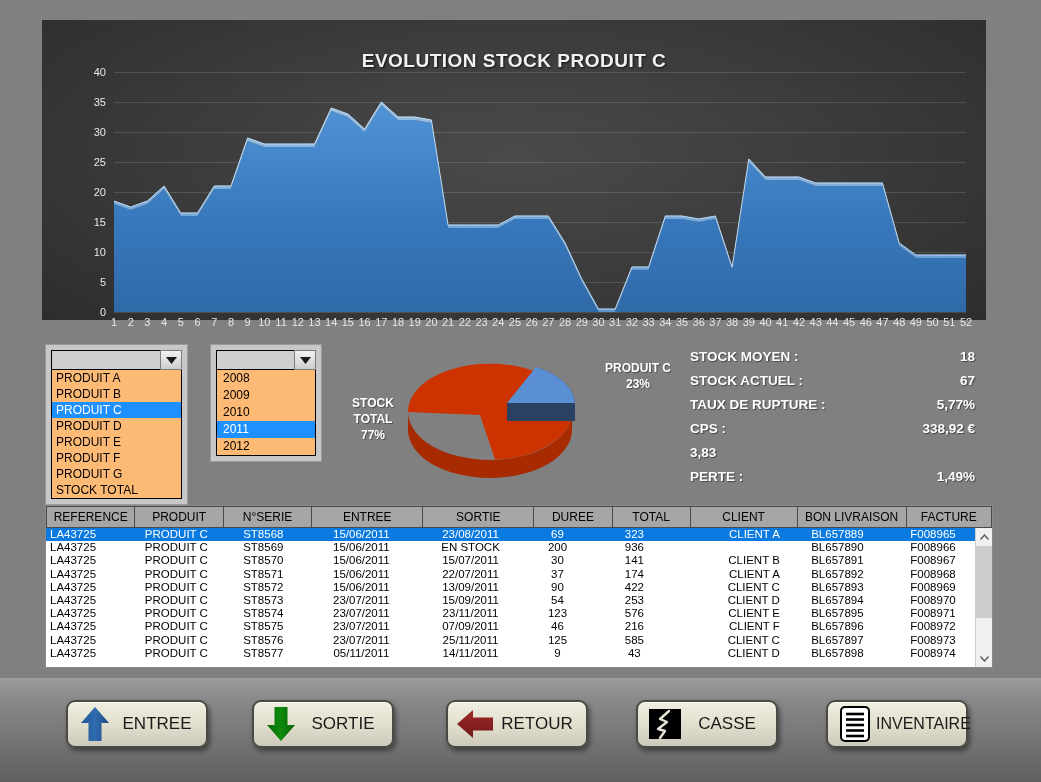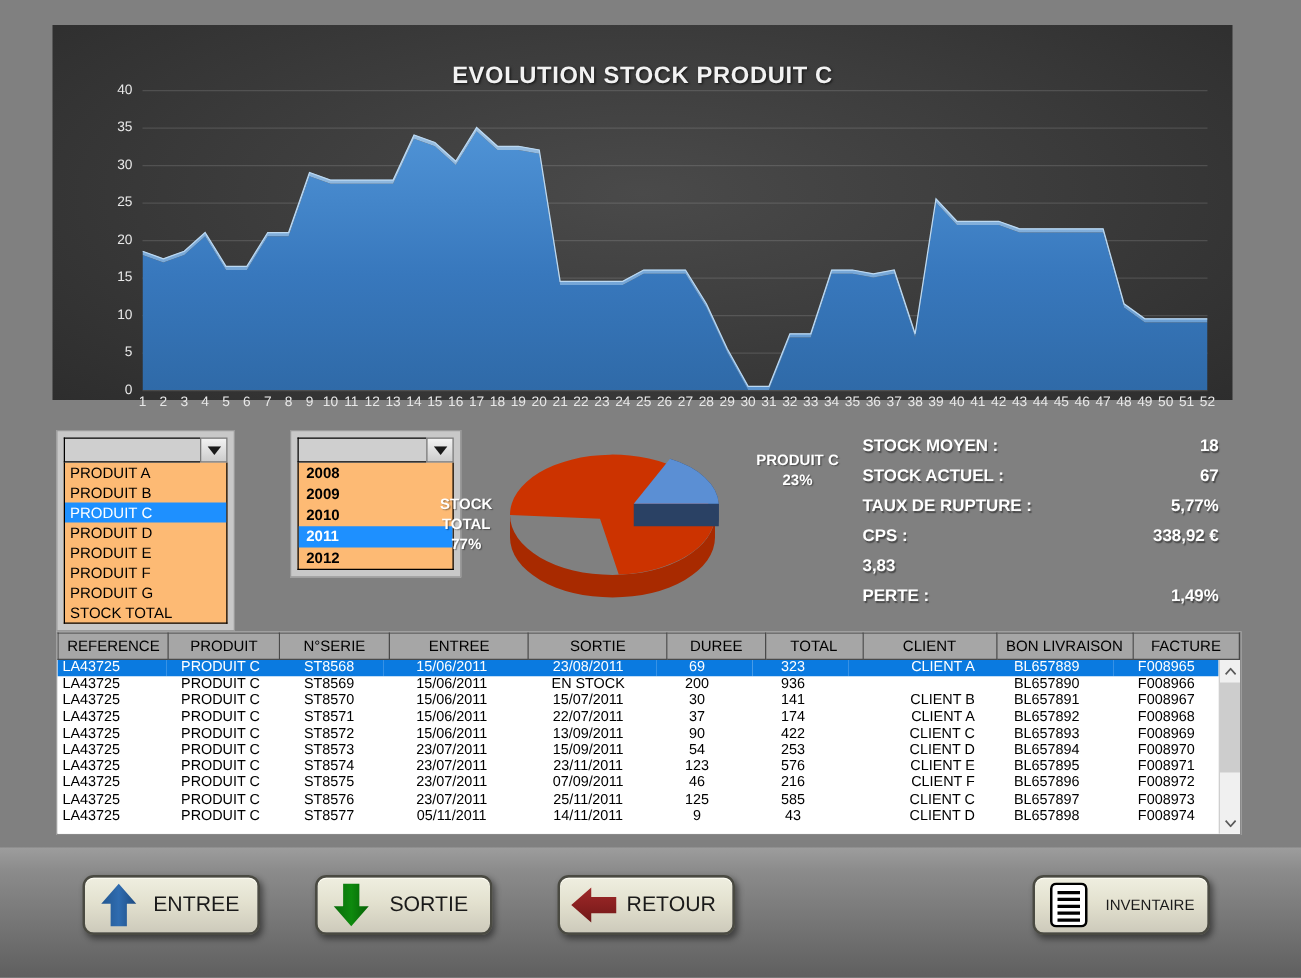--- a/index.html
+++ b/index.html
@@ -66,21 +66,21 @@
   #area-svg { position: absolute; left: 0; top: 0; }
 
   
   .combo-wrap {
     position: absolute;
     background: #c8c8c8;
     border: 1px solid #9a9a9a;
     padding: 5px;
   }
   #combo-produit { left: 45px; top: 344px; width: 143px; }
-  #combo-annee  { left: 232px; top: 344px; width: 137px; font-weight: bold; }
+  #combo-annee  { left: 210px; top: 344px; width: 112px; }
   .combo-head {
     position: relative;
     height: 20px;
     display: flex;
   }
   .combo-input {
     flex: 1;
     background: #cfcfcf;
     border: 1px solid #000;
     border-right: none;
@@ -224,21 +224,21 @@
     text-align: center;
     font-size: 17px;
     color: #1a1a1a;
     padding-right: 8px;
   }
   #btn-entree    { left: 66px;  width: 142px; }
   #btn-sortie    { left: 252px; width: 142px; }
   #btn-retour    { left: 446px; width: 142px; }
   #btn-casse     { left: 636px; width: 142px; }
   #btn-inventaire{ left: 826px; width: 142px; }
-  #btn-inventaire .lbl { padding-right: 2px; font-size: 12px; }
+  #btn-inventaire .lbl { padding-right: 2px; font-size: 16px; }
 </style>
 </head>
 <body>
 
 <div id="app">
 
   <div id="chart-panel">
     <div id="chart-title">EVOLUTION STOCK PRODUIT C</div>
     <div id="plot-area">
         <div class="gridline" style="top: 240px;"></div>
@@ -649,20 +649,29 @@
                 <stop offset="0.5" stop-color="#8a2020"></stop>
                 <stop offset="1" stop-color="#6e1818"></stop>
           </linearGradient>
             </defs>
           <path d="M1 15 L17 1 L17 8.5 L37 8.5 L37 21.5 L17 21.5 L17 29 Z" fill="url(#gLf)"></path>
         </svg>
       </span>
       <span class="lbl">RETOUR</span>
     </div>
 
+    <div class="btn" id="btn-casse">
+      <span class="glyph">
+        <svg width="34" height="34" viewBox="0 0 34 34">
+          <rect x="1" y="2" width="32" height="30" fill="#000000"></rect>
+          <path d="M21 4 L12 12 L19 15 L10 22 L17 24 L12 31" stroke="#e8e4d8" stroke-width="2.4" fill="none" stroke-linejoin="round" stroke-linecap="round"></path>
+        </svg>
+      </span>
+      <span class="lbl">CASSE</span>
+    </div>
 
     <div class="btn" id="btn-inventaire">
       <span class="glyph">
         <svg width="32" height="36" viewBox="0 0 32 36">
           <rect x="2" y="1" width="28" height="34" rx="4" fill="#ffffff" stroke="#000000" stroke-width="2"></rect>
           <g stroke="#000000" stroke-width="2.6">
             <line x1="7" y1="8" x2="25" y2="8"></line>
             <line x1="7" y1="13.5" x2="25" y2="13.5"></line>
             <line x1="7" y1="19" x2="25" y2="19"></line>
             <line x1="7" y1="24.5" x2="25" y2="24.5"></line>

